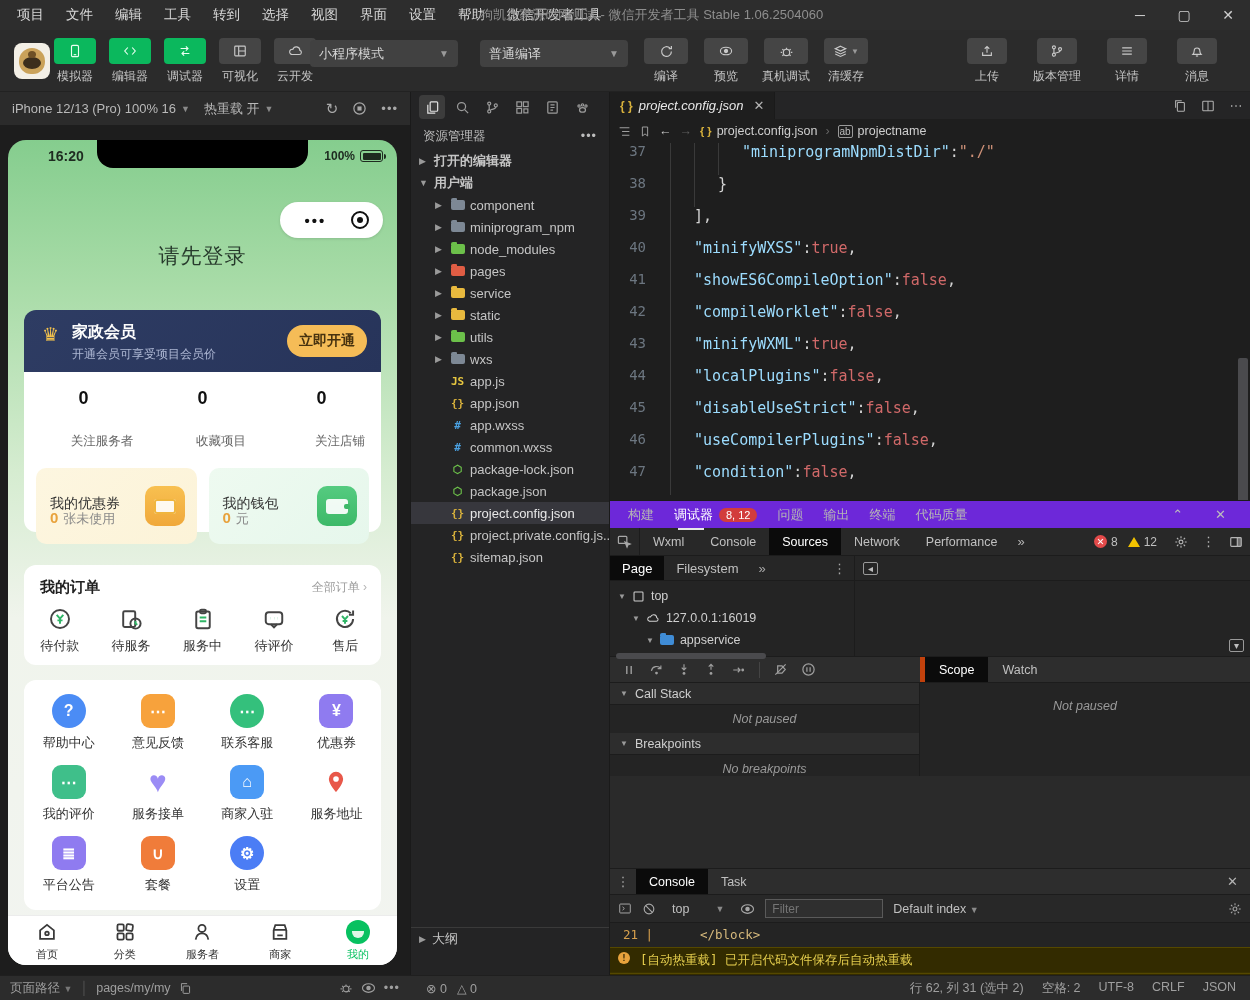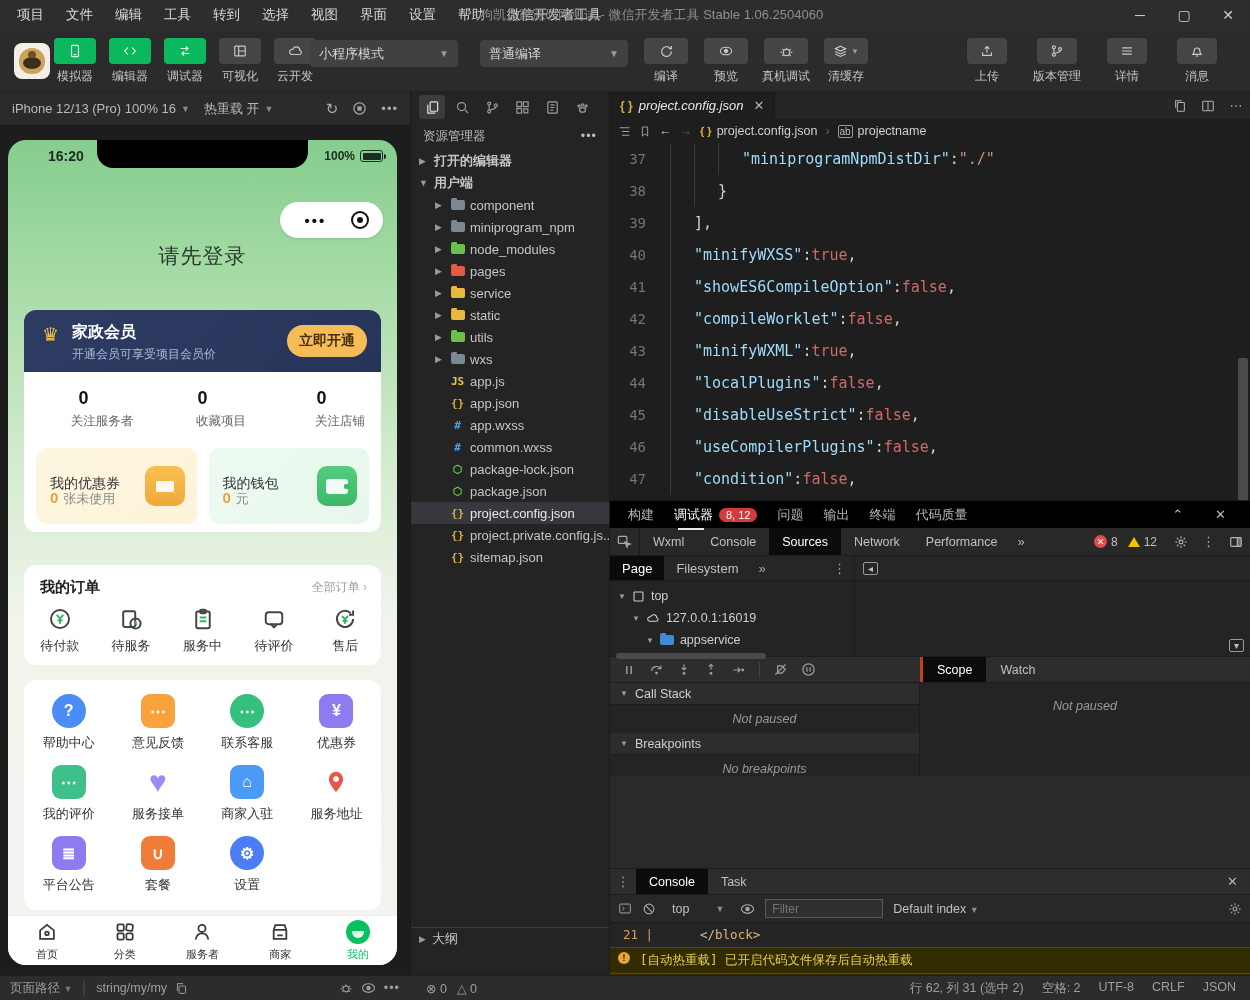--- a/index.html
+++ b/index.html
@@ -65,21 +65,21 @@
   .member { position:absolute; left:16px; top:170px; width:357px; height:62px; background:linear-gradient(135deg,#2e3c63,#27345a); border-radius:12px 12px 0 0; color:#fff; }
   .member .crown { position:absolute; left:18px; top:13px; color:#f3c24d; font-size:19px; }
   .member .mt { position:absolute; left:48px; top:12px; font-size:16px; font-weight:bold; color:#fdfdfd; }
   .member .ms { position:absolute; left:48px; top:36px; font-size:12px; color:#aeb8d4; }
   .member .open-btn { position:absolute; right:14px; top:15px; width:80px; height:32px; background:#f5bc57; color:#47320f; font-weight:bold; font-size:14px; border-radius:17px; display:flex; align-items:center; justify-content:center; }
 
   .stats-card { position:absolute; left:16px; top:232px; width:357px; height:160px; background:#fff; border-radius:0 0 12px 12px; }
   .stats-row { display:flex; padding-top:16px; }
   .stat { flex:1; text-align:center; }
   .stat .v { color:#111; font-size:18px; font-weight:bold; }
-  .stat .l { color:#666; font-size:12.5px; margin-top:4px;padding-left:37px; }
+  .stat .l { color:#666; font-size:12.5px; margin-top:24px;padding-left:37px; }
   .wallet-row { display:flex; gap:12px; padding:18px 12px 0 12px; }
   .wcard { flex:1; height:76px; border-radius:10px; position:relative; }
   .wcard.gold { background:linear-gradient(135deg,#fdf6e0,#fcf3d8); }
   .wcard.greenc { background:linear-gradient(135deg,#eefaf0,#e6f7ec); }
   .wcard .wt { position:absolute; left:14px; top:27px; color:#333; font-size:14px; }
   .wcard .wv { position:absolute; left:14px; top:41px; font-size:13px; color:#8a8a8a; }
   .wcard .wv b { color:#e8a23c; font-size:15px; margin-right:5px; font-weight:bold; }
   .wcard.greenc .wv b { color:#e8a23c; }
   .wicon { position:absolute; right:12px; top:18px; width:40px; height:40px; border-radius:10px; }
   .wicon.gold { background:linear-gradient(180deg,#f8c050,#f0a83a); }
@@ -136,30 +136,30 @@
   .etab { display:flex; align-items:center; gap:6px; padding:0 10px; background:#1e1e1e; color:#e8e8e8; font-size:13px; font-style:italic; border-right:1px solid #1a1a1a; }
   .etab .jico { color:#d9b23c; font-style:normal; font-weight:bold; font-size:12px; }
   .etab .x { color:#b5b5b5; font-style:normal; margin-left:4px; }
   .tabrow .grow { flex:1; }
   .tabrow .tic { width:28px; display:flex; align-items:center; justify-content:center; color:#b0b0b0; }
   .crumbs { height:24px; display:flex; align-items:center; gap:8px; padding:0 8px; color:#9f9f9f; font-size:12.5px; background:#1e1e1e; }
   .crumbs .jico { color:#d9b23c; font-weight:bold; font-size:11px; }
   .crumbs .cfile { color:#cfcfcf; display:flex; align-items:center; gap:5px; }
   .crumbs .dim { color:#666; }
   .code { position:relative; height:357px; overflow:hidden; font-family:"DejaVu Sans Mono", monospace; font-size:15px; background:#1e1e1e; }
-  .cl { height:32px; display:flex; align-items:center; }
+  .cl { height:32px; display:flex; }
   .cl .num { width:36px; text-align:right; color:#6c7680; padding-right:0; font-size:14px; flex:none; }
   .cl .gut { width:24px; flex:none; }
   .cl .guide { width:24px; height:32px; border-left:1px solid #3a3a3a; flex:none; }
   .tk-key { color:#9cdcfe; } .tk-str { color:#ce9178; } .tk-bool { color:#d16969; } .tk-p { color:#d4d4d4; }
   .escroll { position:absolute; right:2px; top:215px; width:10px; height:210px; background:#4a4a4d; border-radius:2px; }
 
   
   .dbg { position:absolute; left:0; top:408px; width:640px; height:475px; background:#2a2a2a; border-top:1px solid #1c1c1c; }
-  .ptabs { height:27px; display:flex; align-items:center; gap:20px; padding:0 18px; color:#b5b5b5; font-size:13px; background:#000000; }
+  .ptabs { height:27px; display:flex; align-items:center; gap:20px; padding:0 18px; color:#b5b5b5; font-size:13px; background:#6d28d9; }
   .ptabs .pt { position:relative; display:flex; align-items:center; gap:6px; padding:4px 0; }
   .ptabs .pt.active { color:#fff; }
   .ptabs .pt.active:after { content:""; position:absolute; left:4px; bottom:-2px; width:26px; height:2px; background:#e8e8e8; }
   .badge { background:#d23c3c; color:#fff; font-size:11px; border-radius:9px; padding:1px 7px; }
   .ptabs .grow { flex:1; }
   .ptabs .pic { color:#bdbdbd; padding:0 6px; }
   .dtabs { height:28px; display:flex; align-items:center; background:#282828; border-bottom:1px solid #1c1c1c; color:#c0c0c0; }
   .dtabs .insp { width:30px; height:100%; display:flex; align-items:center; justify-content:center; border-right:1px solid #1c1c1c; color:#a8a8a8; }
   .dtabs .dt { padding:0 13px; height:100%; display:flex; align-items:center; font-size:12.5px; }
   .dtabs .dt.active { background:#0b0b0b; color:#fff; }
@@ -177,21 +177,21 @@
   .srcbody { height:75px; display:flex; background:#242424; }
   .srcbody .ltree { width:245px; border-right:1px solid #1c1c1c; padding-top:4px; }
   .ptrow { height:22px; display:flex; align-items:center; gap:6px; color:#cfcfcf; font-size:12.5px; }
   .ptrow .chev { font-size:8px; color:#9a9a9a; }
   .hscroll { margin:2px 0 0 6px; width:150px; height:6px; background:#4a4a4d; border-radius:3px; }
   .srcbody .rview { flex:1; position:relative; }
   .rview .corner { position:absolute; right:6px; bottom:4px; }
   .dbgctl { height:27px; display:flex; align-items:center; background:#2d2d2d; border-top:1px solid #1c1c1c; border-bottom:1px solid #1c1c1c; }
   .dbgctl .lctl { width:310px; display:flex; align-items:center; gap:13px; padding-left:12px; color:#9f9f9f; }
   .dbgctl .sep { width:1px; height:16px; background:#444; }
-  .scopetabs { flex:1; display:flex; height:100%; border-left:3px solid #c2410c; }
+  .scopetabs { flex:1; display:flex; height:100%; border-left:5px solid #c2410c; }
   .scopetabs .st { padding:0 14px; display:flex; align-items:center; font-size:12.5px; color:#c0c0c0; }
   .scopetabs .st.active { background:#0b0b0b; color:#fff; }
   .dbgbody { height:93px; display:flex; background:#242424; }
   .dbgbody .lpane { width:310px; border-right:1px solid #1c1c1c; }
   .secthead { height:22px; background:#2d2d2d; display:flex; align-items:center; gap:7px; padding-left:10px; color:#cfcfcf; font-size:12.5px; border-bottom:1px solid #1c1c1c; }
   .secthead .chev { font-size:8px; color:#9a9a9a; }
   .muted { text-align:center; color:#9a9a9a; font-style:italic; font-size:12.5px; padding:7px 0; }
   .dbgbody .rpane { flex:1; }
 
   
@@ -1177,21 +1177,21 @@
             </div>
           </div>
       </div>
     </div>
   </div>
 
   <div class="statusbar">
     <div class="sb-sim">
       <span><span>页面路径</span> <span style="font-size:9px;color:#777">▼</span></span>
       <span class="div">│</span>
-      <span>string/my/my</span>
+      <span>pages/my/my</span>
       <span class="ic">
         <svg width="13" height="13" viewBox="0 0 16 16" fill="none" stroke="currentColor" stroke-width="1.2">
             <rect x="5" y="5" width="8" height="9" rx="1"></rect>
             <path d="M3 11V2h7"></path>
           </svg>
       </span>
       <span class="grow"></span>
       <span class="ic">
         <svg width="14" height="14" viewBox="0 0 16 16" fill="none" stroke="currentColor" stroke-width="1.2">
             <circle cx="8" cy="9" r="3.4"></circle>

